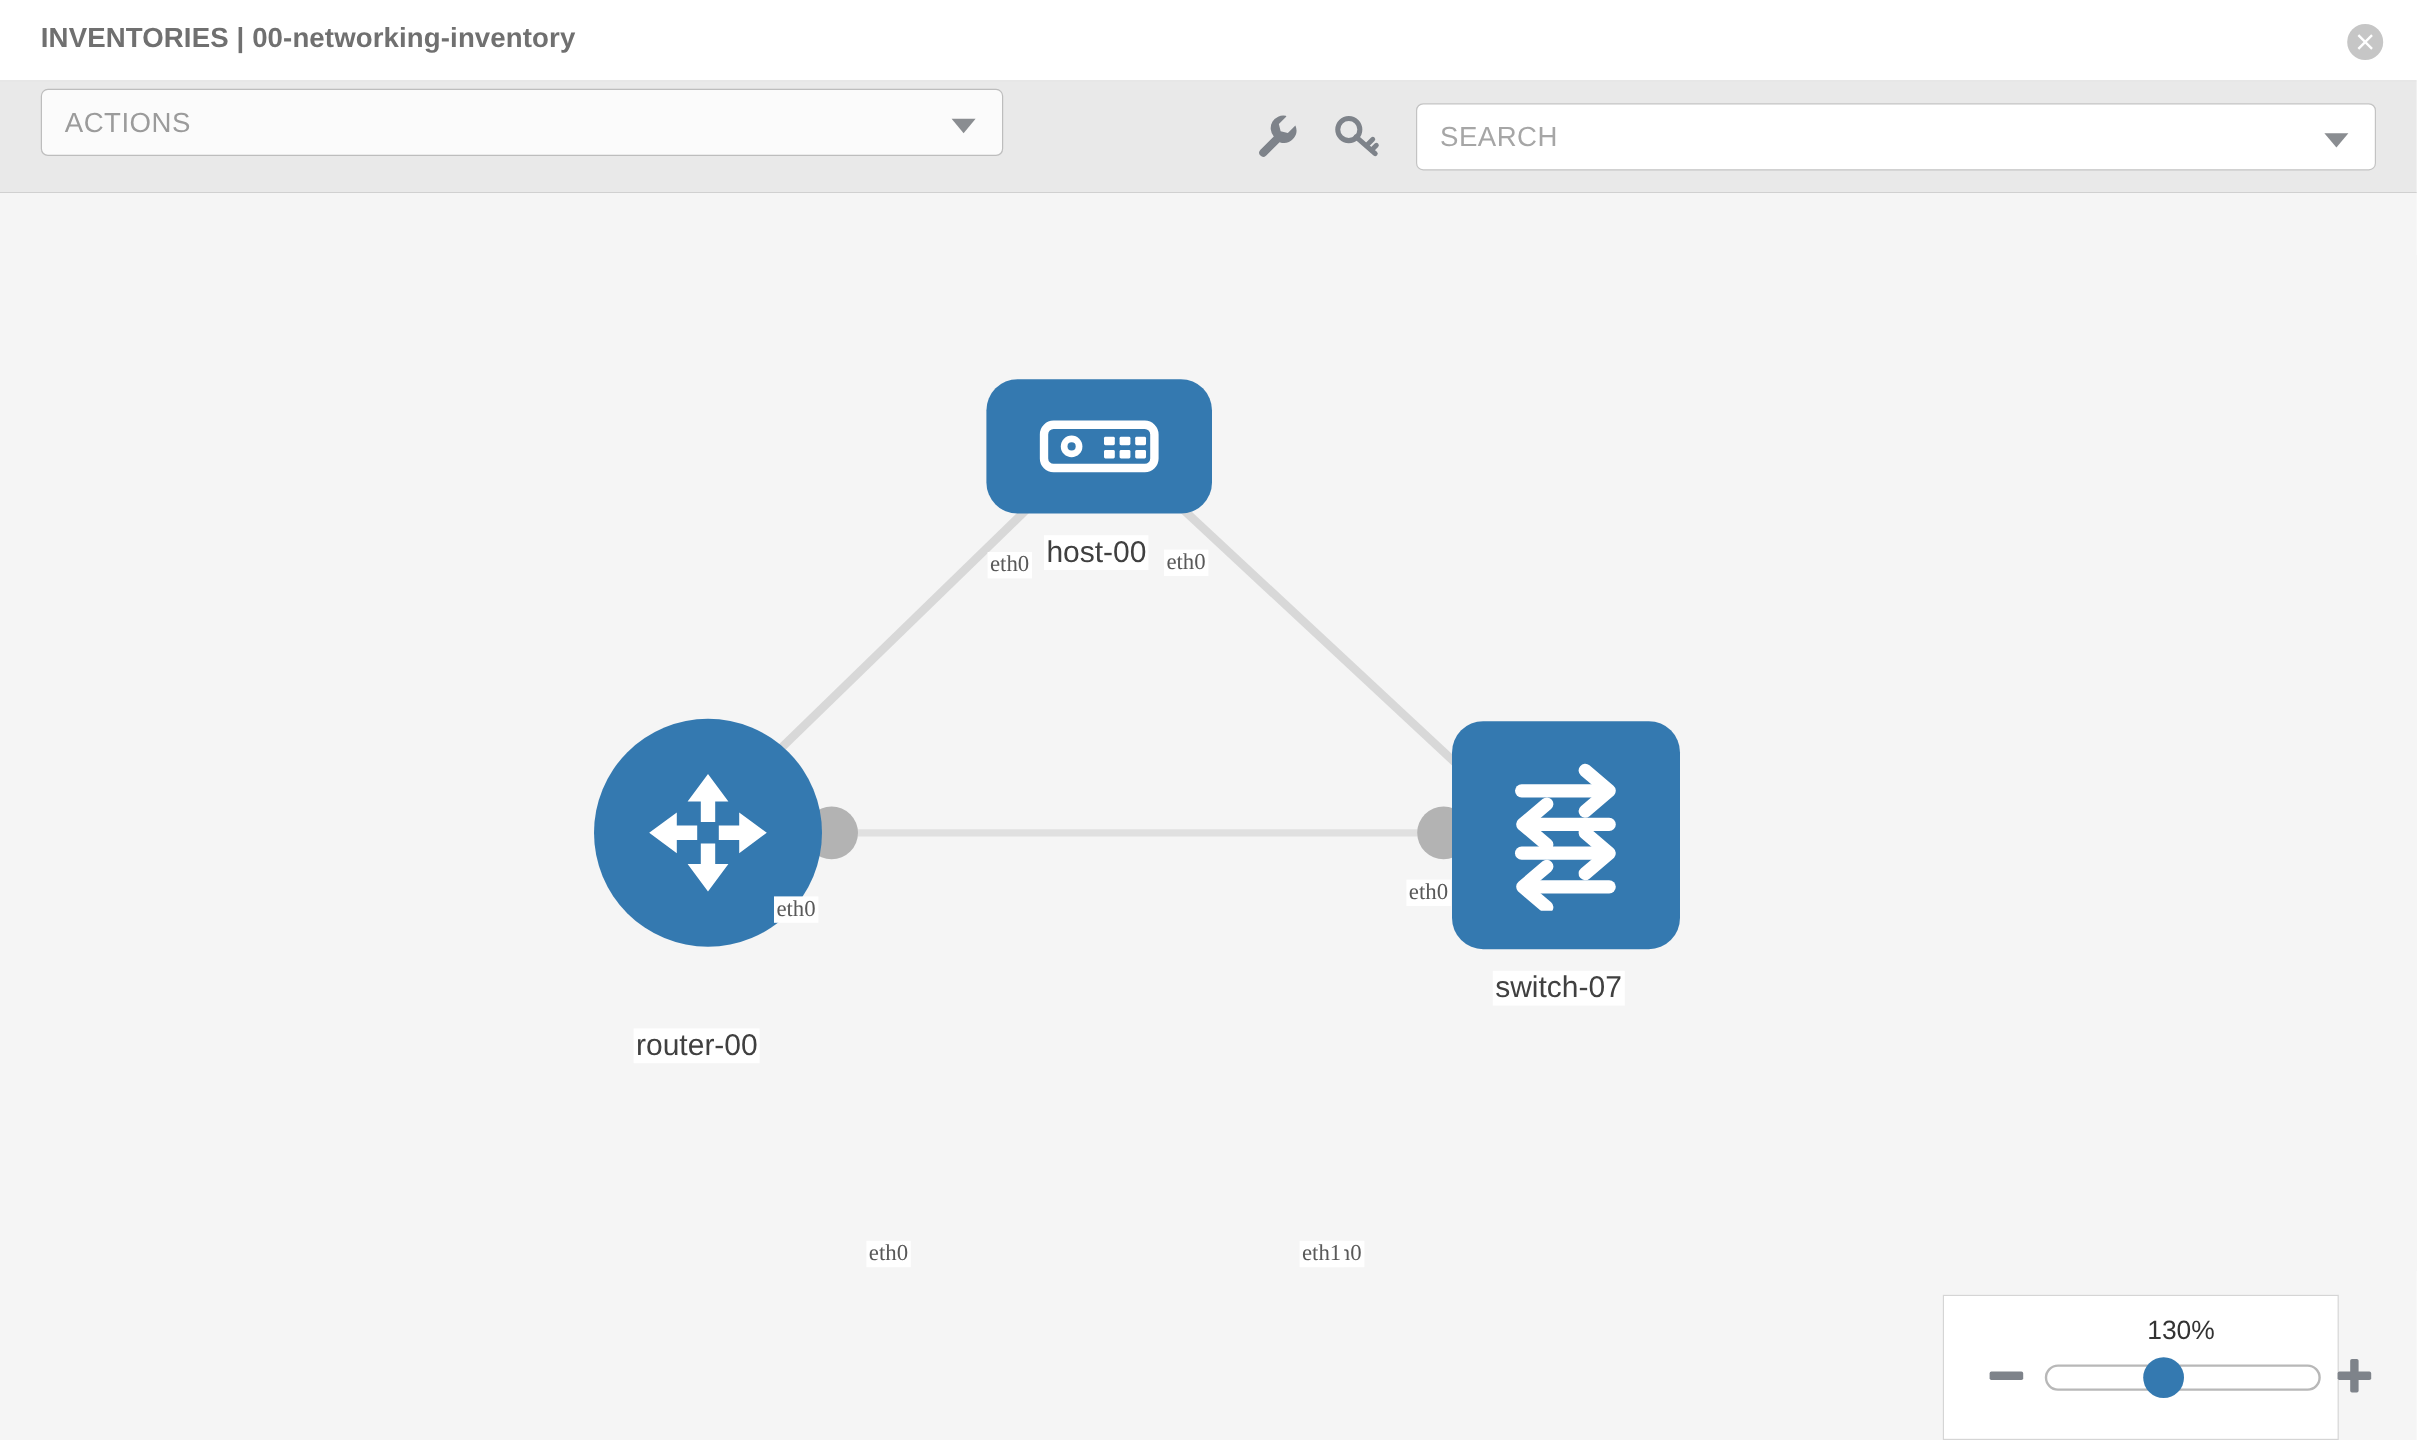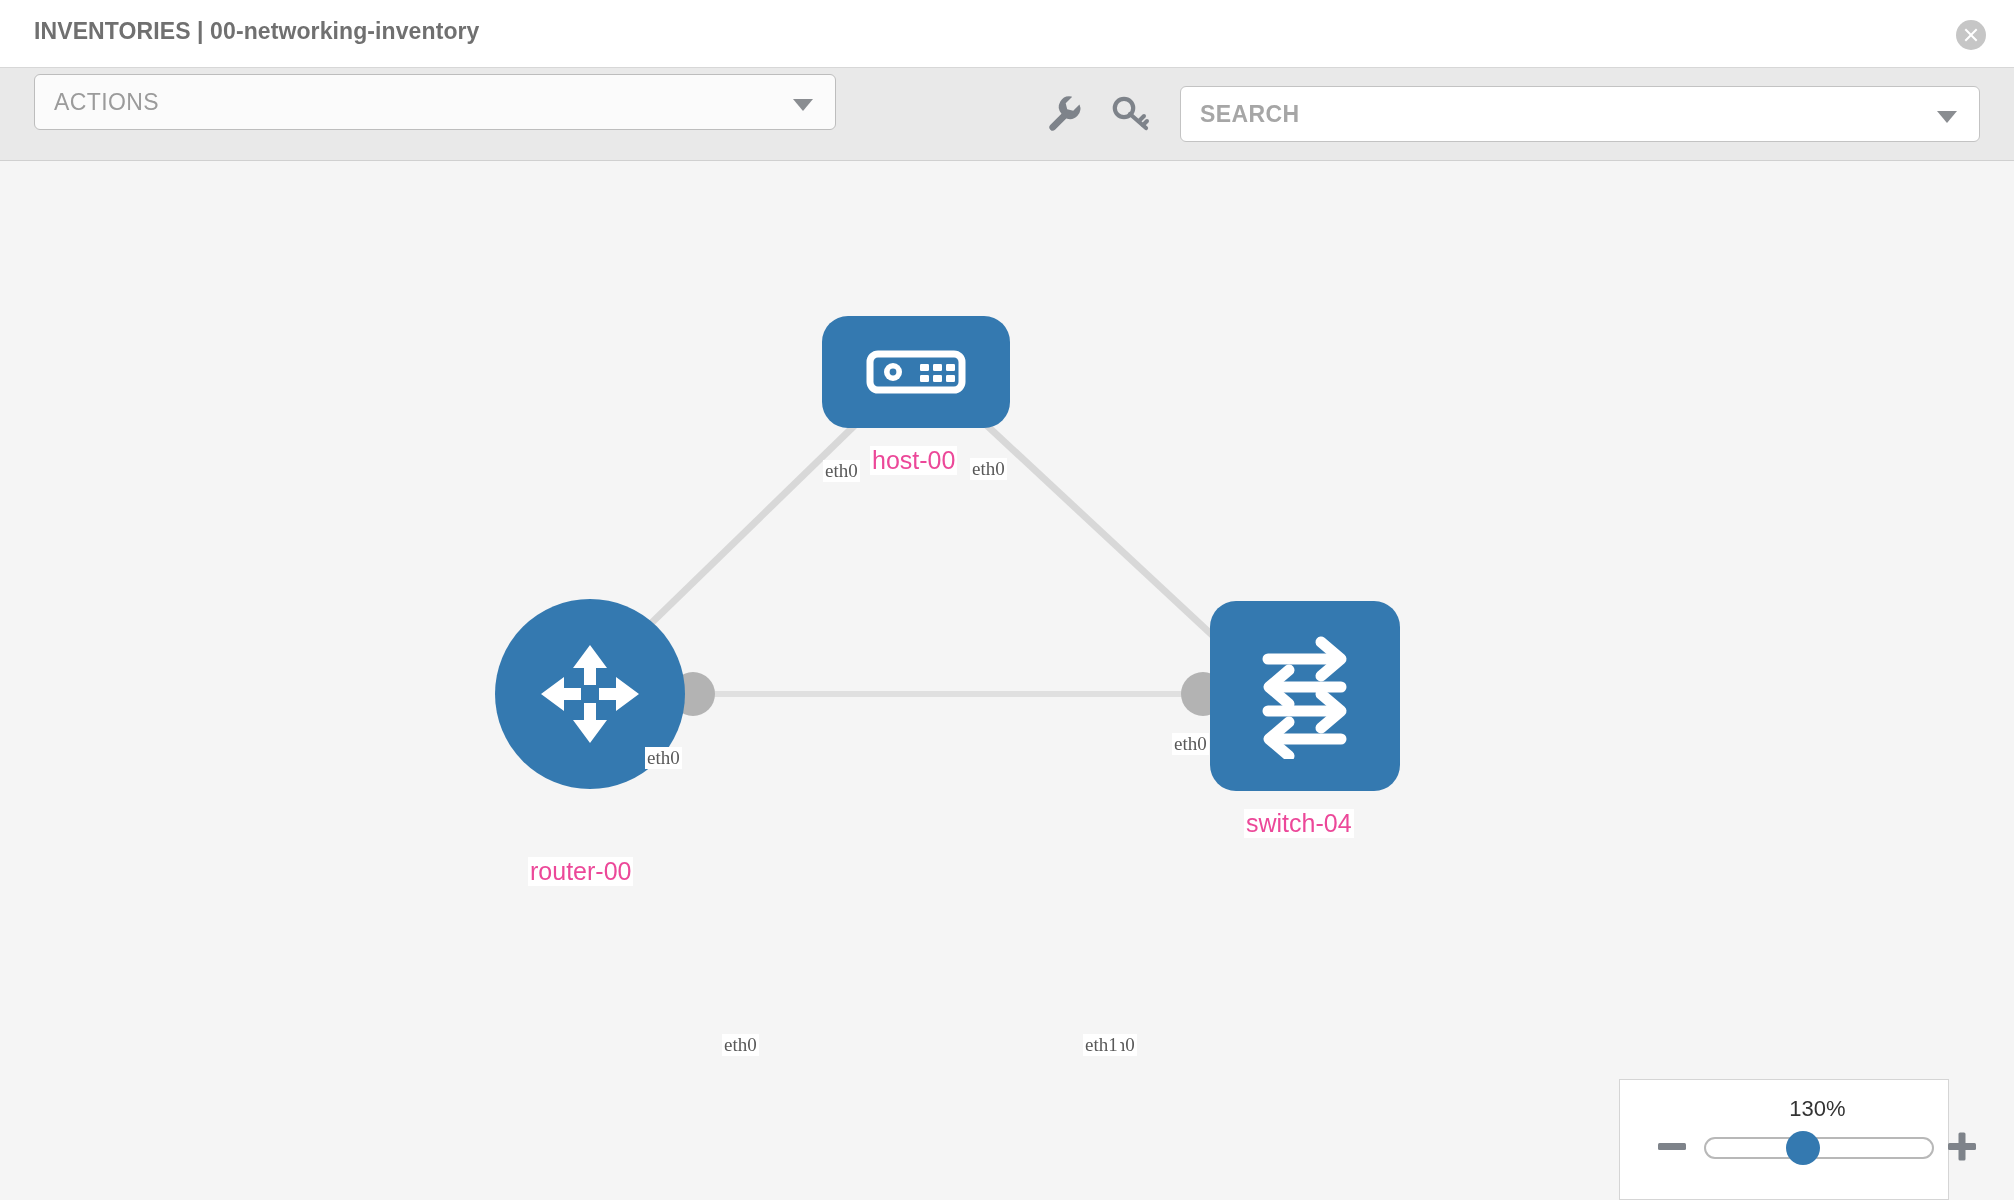--- a/index.html
+++ b/index.html
@@ -113,21 +113,20 @@
     box-sizing: border-box;
     cursor: text;
   }
   .search-label {
     position: absolute;
     left: 19px;
     top: 14px;
     font-size: 23px;
     color: #a6a6a6;
     letter-spacing: 0.4px;
-    font-weight: bold;
   }
 
   
   .canvas {
     position: absolute;
     left: 0; top: 161px;
     width: 2014px;
     height: 1039px;
     background: #f5f5f5;
     overflow: hidden;
@@ -145,21 +144,21 @@
     display: flex;
     align-items: center;
     justify-content: center;
   }
   .node.square  { border-radius: 26px; }
   .node.circle  { border-radius: 50%; }
 
   .node-caption {
     position: absolute;
     font-size: 25px;
-    color: #ec4899;
+    color: #404040;
     background: #ffffff;
     white-space: nowrap;
     padding: 0 2px;
   }
   .iface-label {
     position: absolute;
     font-size: 19px;
     color: #595959;
     background: #ffffff;
     white-space: nowrap;
@@ -331,21 +330,21 @@
           <polyline points="47,37 27,54 47,71"></polyline>
 
           <line x1="26" y1="78" x2="97" y2="78"></line>
           <polyline points="79,61 99,78 79,95"></polyline>
 
           <line x1="99" y1="106" x2="30" y2="106"></line>
           <polyline points="47,89 27,106 47,123"></polyline>
         </g>
       </svg>
     </div>
-    <div class="node-caption" style="left:1244px; top:648px;">switch-04</div>
+    <div class="node-caption" style="left:1244px; top:648px;">switch-07</div>
     <div class="iface-label" style="left:1172px; top:572px;">eth0</div>
     <div class="iface-label" style="left:1100px; top:873px;">eth0</div>
     <div class="iface-label" style="left:1083px; top:873px;">eth1</div>
 
   </div>
 
   <div class="zoom-panel">
     <div class="zoom-percent">130%</div>
 
     <div class="zoom-minus">

